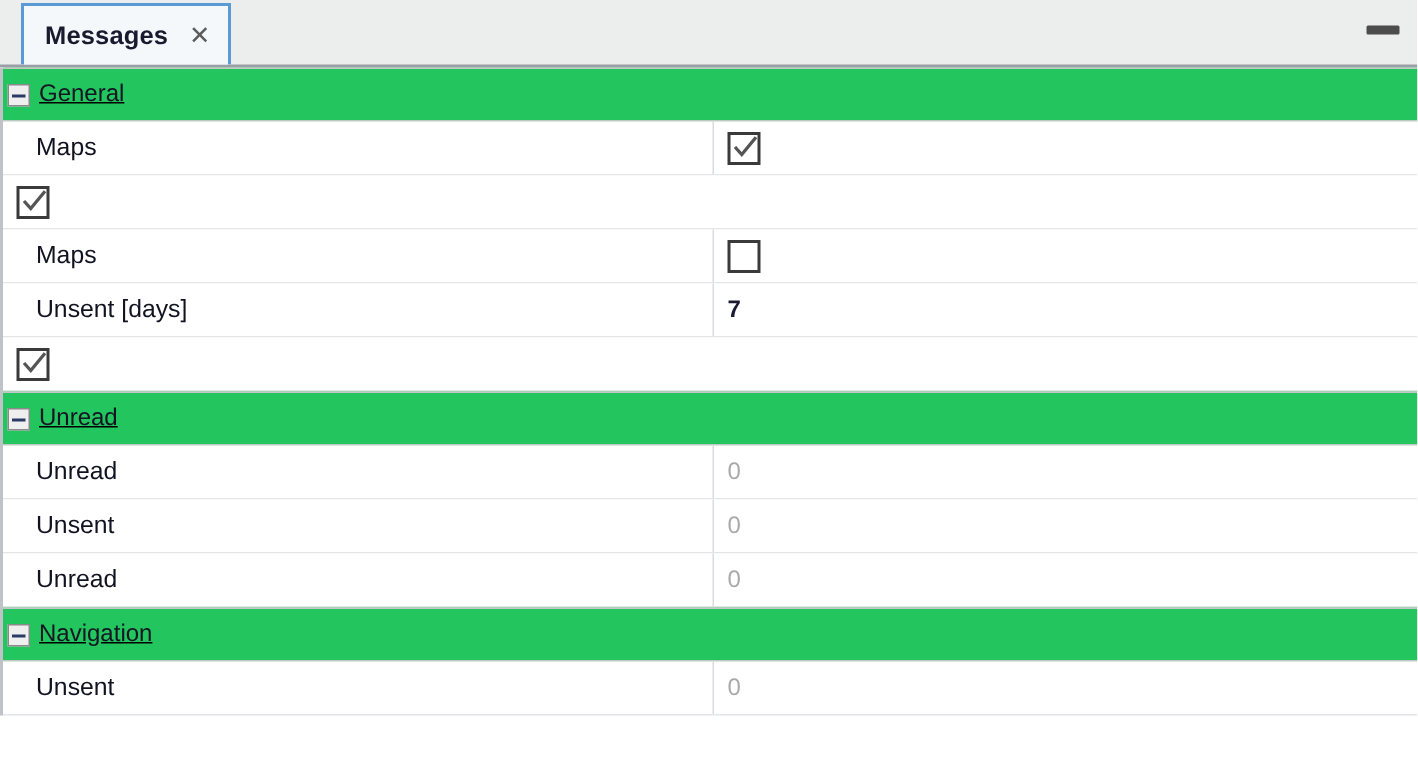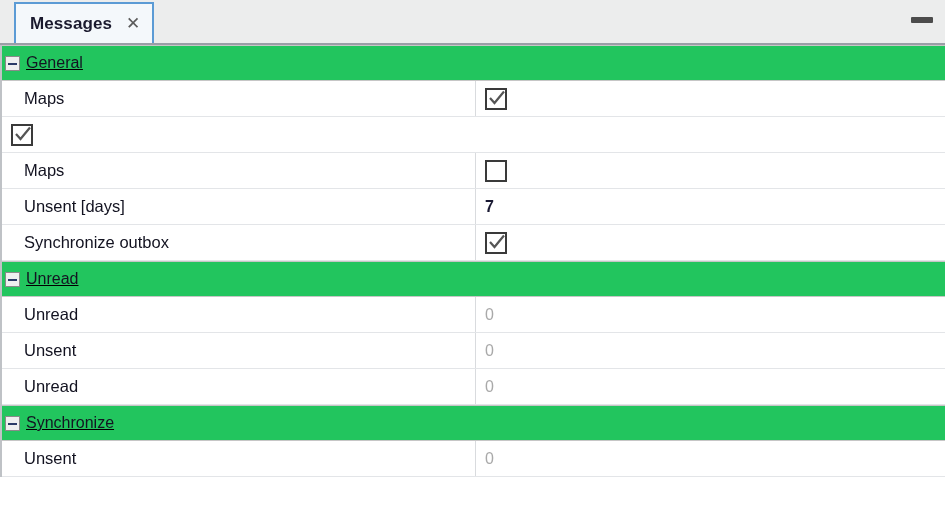--- a/index.html
+++ b/index.html
@@ -235,23 +235,20 @@
       </div>
       <div class="row">
         <div class="cell-name">
           <span class="label">Unsent [days]</span>
         </div>
         <div class="cell-value">
           <span class="value-text">7</span>
         </div>
       </div>
       <div class="row">
-        <div class="cell-name">
-          <span class="label">Synchronize outbox</span>
-        </div>
         <div class="cell-value">
           <span class="checkbox">
             <svg width="18" height="18" viewBox="0 0 18 18">
               <polyline points="2,8 6.5,13 16,1.5" fill="none" stroke="#555555" stroke-width="2.2"></polyline>
             </svg>
           </span>
         </div>
       </div>
       <div class="row group">
         <div class="cell-name">
@@ -280,21 +277,21 @@
         <div class="cell-name">
           <span class="label">Unread</span>
         </div>
         <div class="cell-value">
           <span class="value-text muted">0</span>
         </div>
       </div>
       <div class="row group">
         <div class="cell-name">
           <span class="collapse-box"></span>
-          <span class="group-label">Synchronize</span>
+          <span class="group-label">Navigation</span>
         </div>
         <div class="cell-value"></div>
       </div>
       <div class="row">
         <div class="cell-name">
           <span class="label">Unsent</span>
         </div>
         <div class="cell-value">
           <span class="value-text muted">0</span>
         </div>

